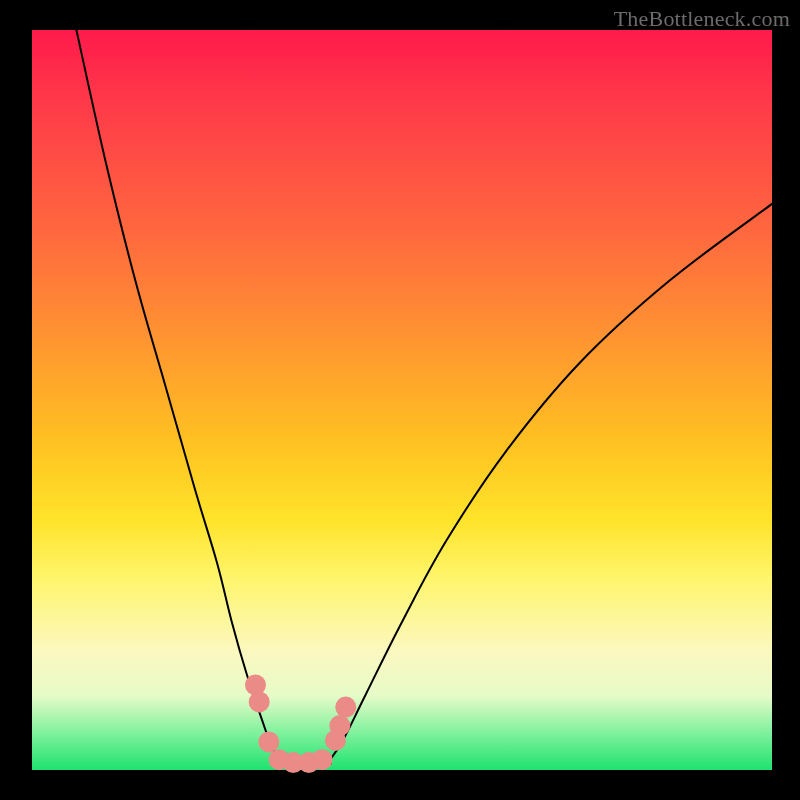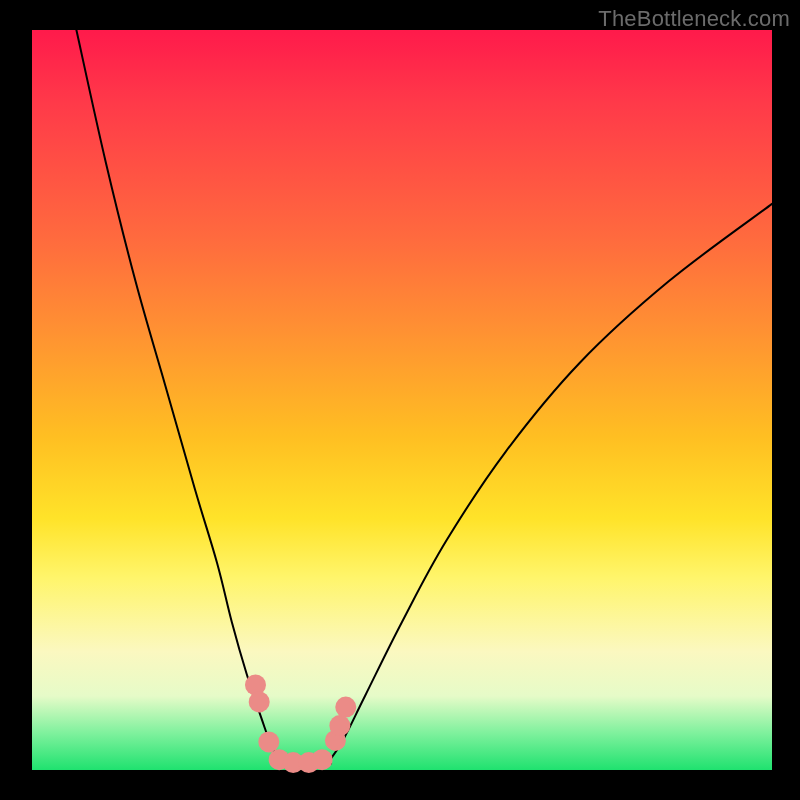--- a/index.html
+++ b/index.html
@@ -11,20 +11,21 @@
     overflow: hidden;
     font-family: Arial, Helvetica, sans-serif;
   }
   .frame {
     position: absolute;
     left: 0;
     top: 0;
     width: 800px;
     height: 800px;
     background: #000;
+    font-family: Liberation Serif, serif;
   }
   .plot {
     position: absolute;
     left: 32px;
     top: 30px;
     width: 740px;
     height: 740px;
     
     background: linear-gradient(
       to bottom,

